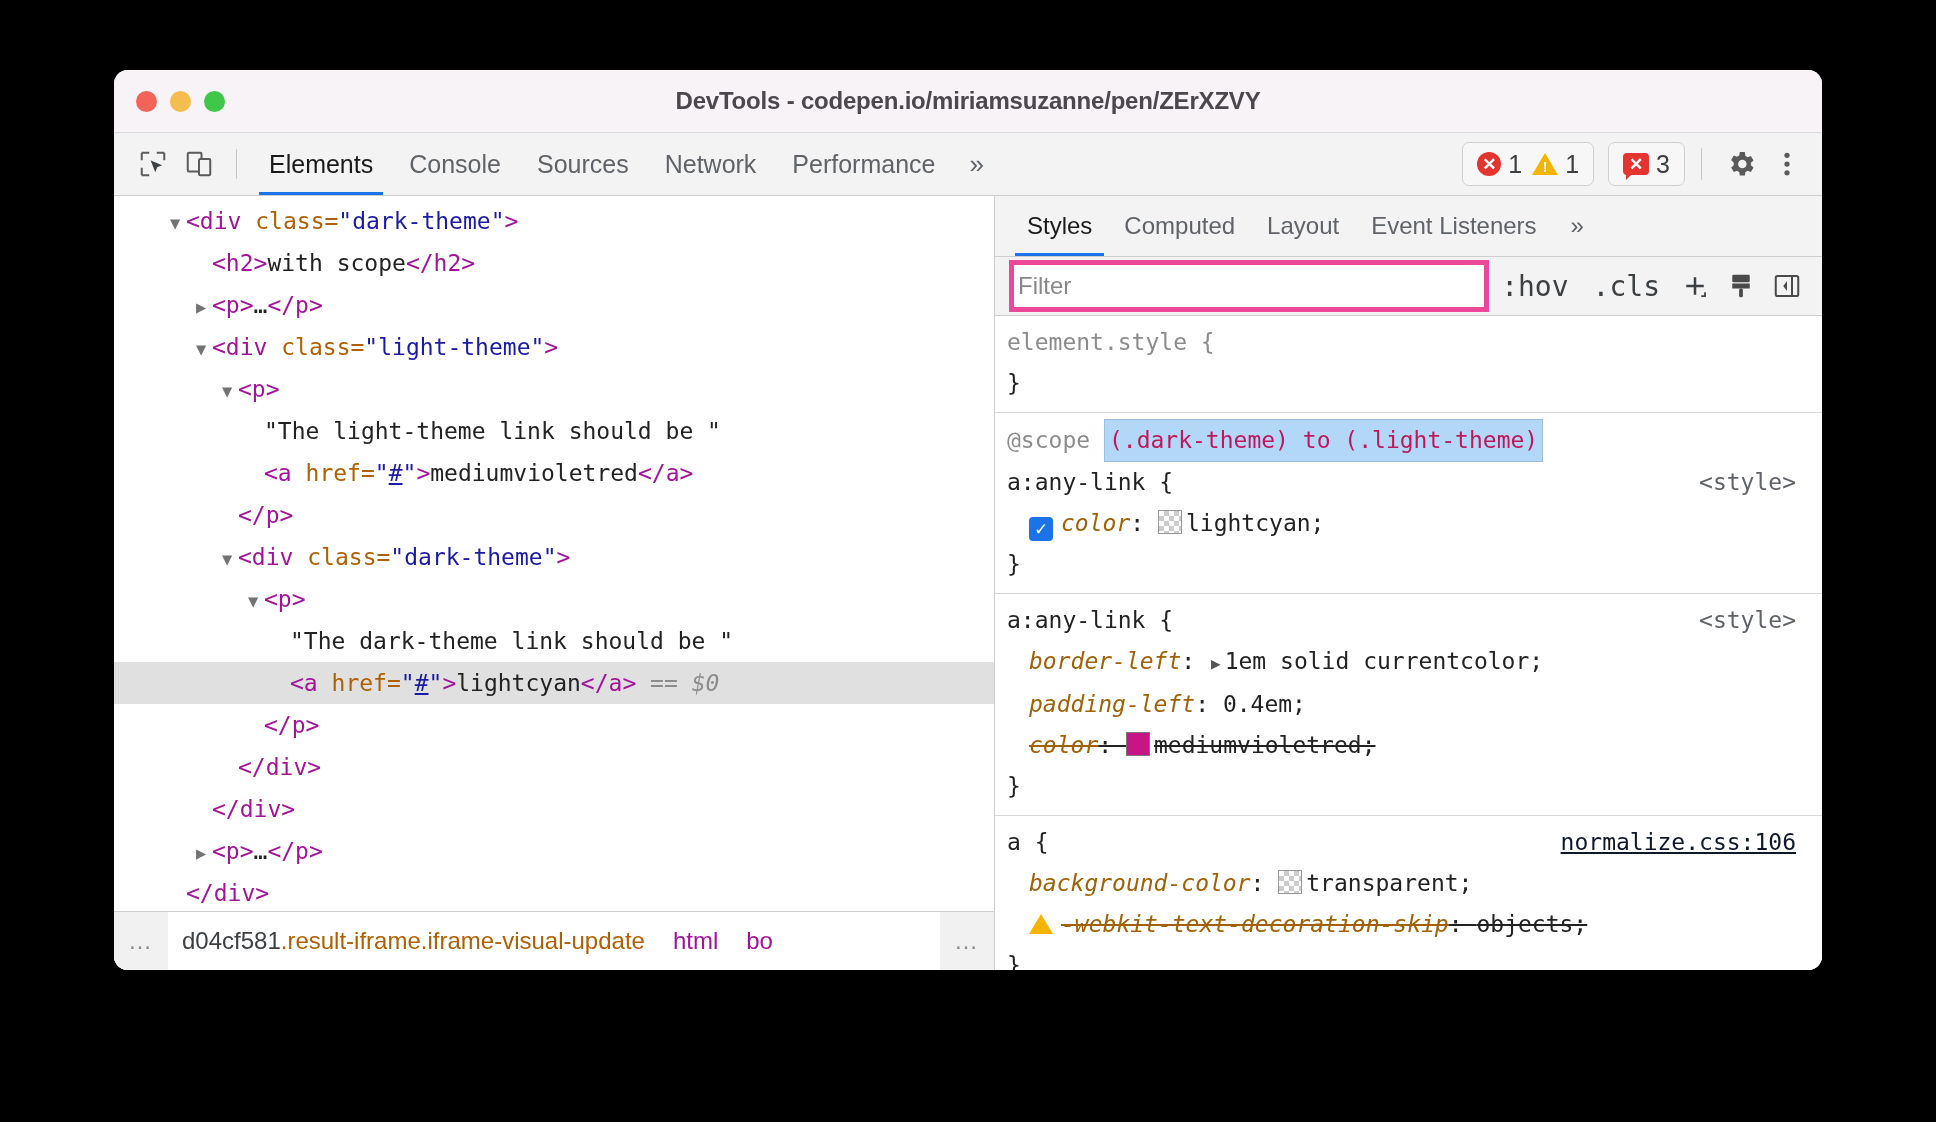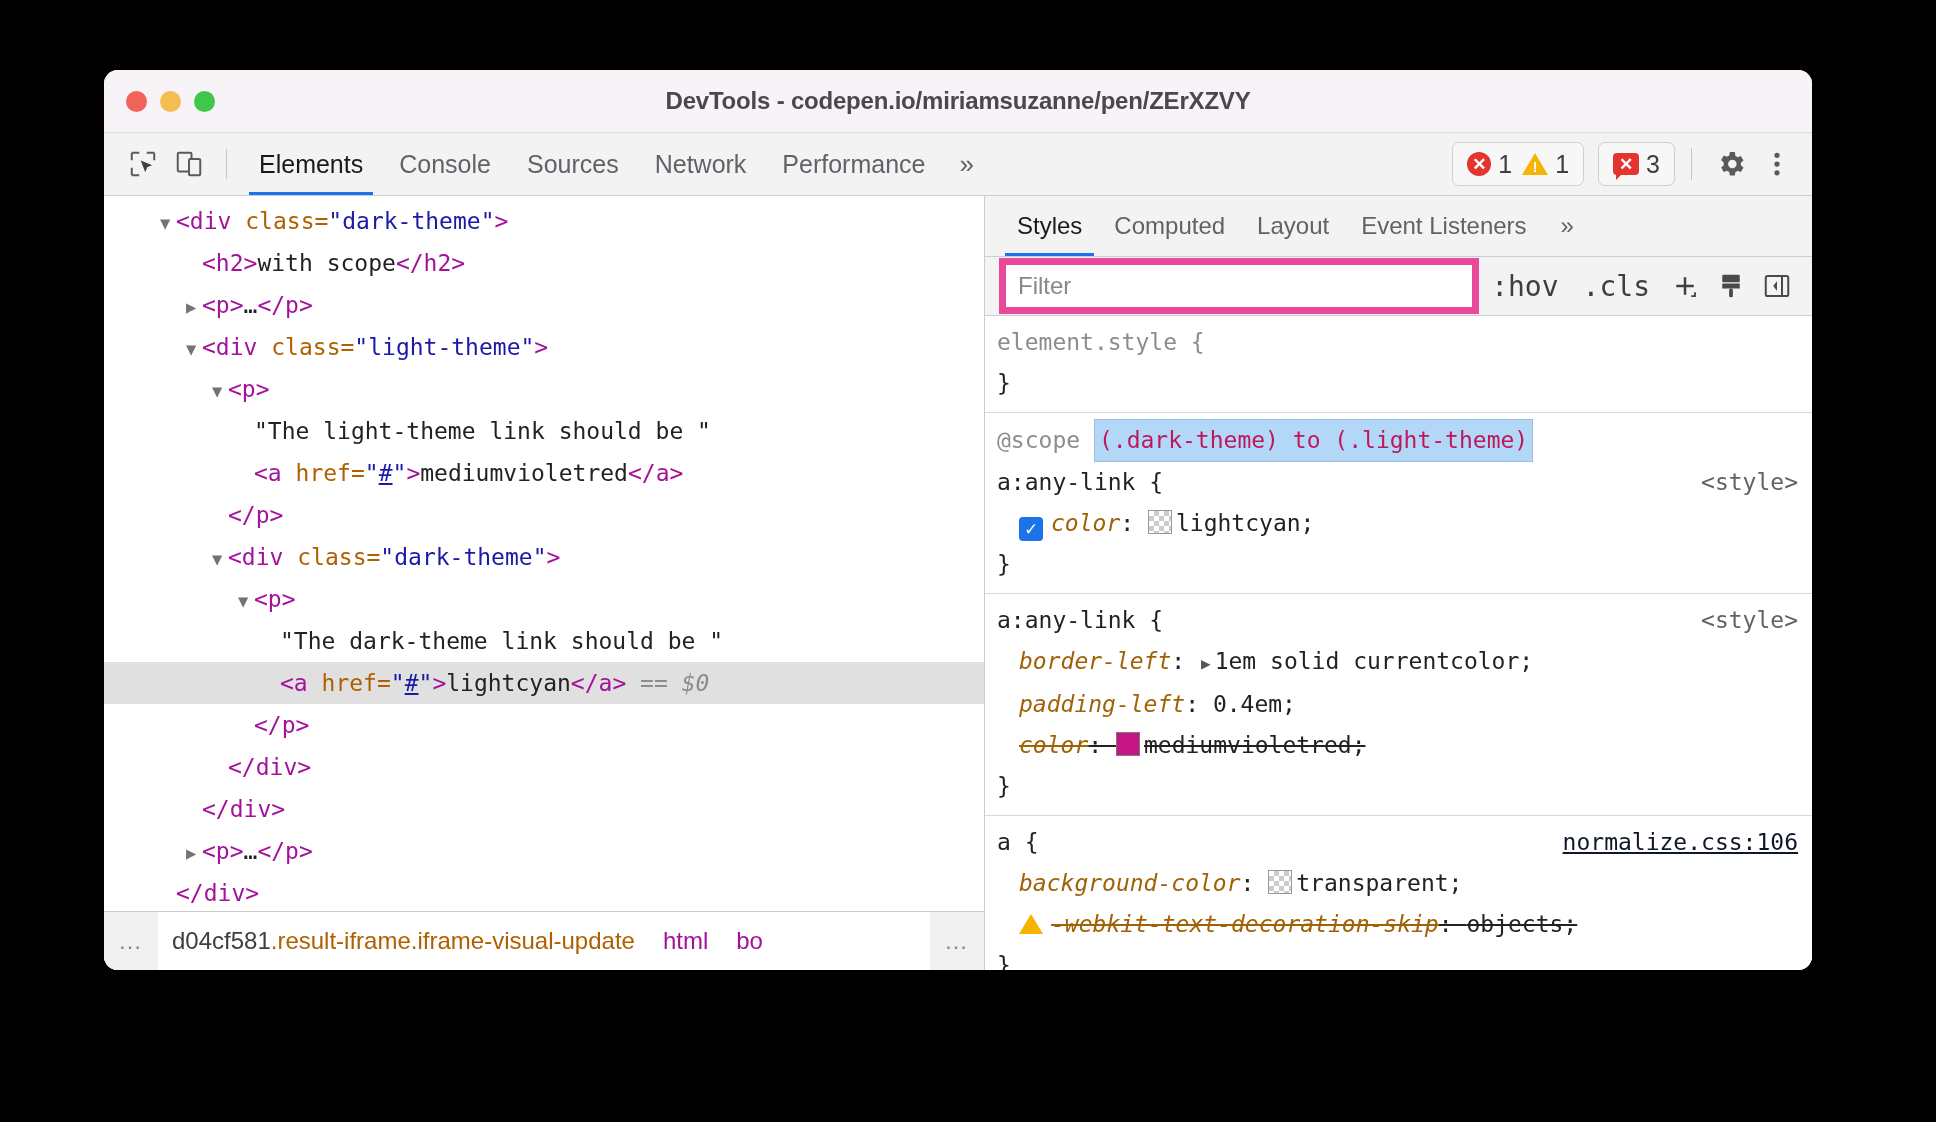--- a/index.html
+++ b/index.html
@@ -10,21 +10,21 @@
     width: 1936px;
     height: 1122px;
     background: #000000;
     font-family: "Liberation Sans", sans-serif;
     overflow: hidden;
   }
 
   
   .window {
     position: absolute;
-    left: 104px;
+    left: 114px;
     top: 70px;
     width: 1708px;
     height: 900px;
     background: #ffffff;
     border-radius: 14px;
     overflow: hidden;
     box-shadow: 0 18px 60px rgba(0,0,0,0.55);
     display: flex;
     flex-direction: column;
   }
@@ -319,24 +319,24 @@
     border-bottom: 1px solid #cdcdcd;
     display: flex;
     align-items: center;
     padding: 0 12px 0 14px;
     gap: 0;
   }
   .filter-input {
     flex: 1;
     height: 42px;
     background: #fff;
-    border: 7px solid #ec4899;
-    display: flex;
-    align-items: center;
-    padding: 0 12px;
+    border: 5px solid #ec4899;
+    display: flex;
+    align-items: center;
+    padding: 0 4px;
     font-size: 24px;
     color: #888;
     min-width: 0;
   }
   .fbtn {
     font-family: "DejaVu Sans Mono", monospace;
     font-size: 28px;
     color: #3c4043;
     padding: 0 12px;
     display: flex;
@@ -354,21 +354,21 @@
   .rules {
     flex: 1;
     overflow: hidden;
     font-family: "DejaVu Sans Mono", monospace;
     font-size: 23px;
     line-height: 41px;
     background: #fff;
   }
   .rule {
     border-bottom: 1px solid #d8d8d8;
-    padding: 6px 0 8px 0;
+    padding: 6px 12px 8px 0;
     position: relative;
   }
   .rline {
     white-space: pre;
     padding-left: 12px;
     display: flex;
     align-items: baseline;
   }
   .rline .grow { flex: 1; }
   .selname   { color: #222; }

